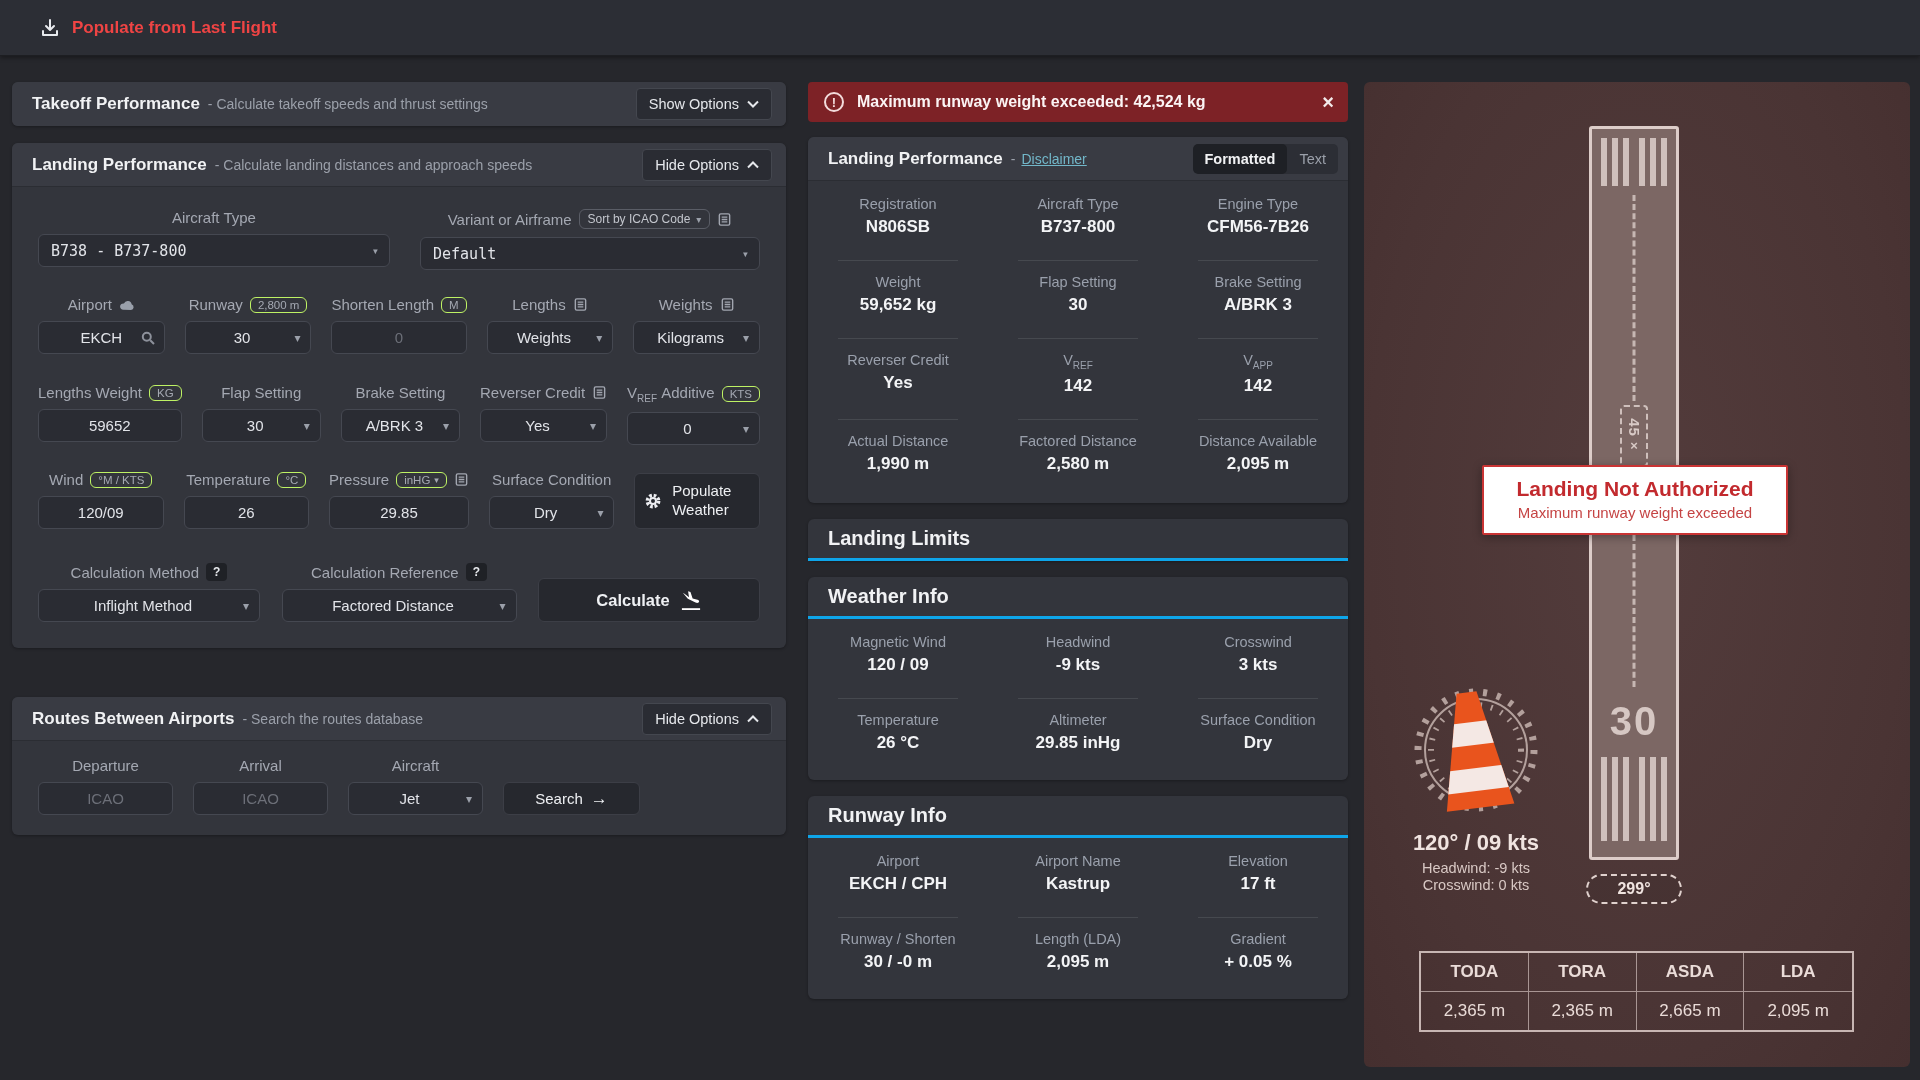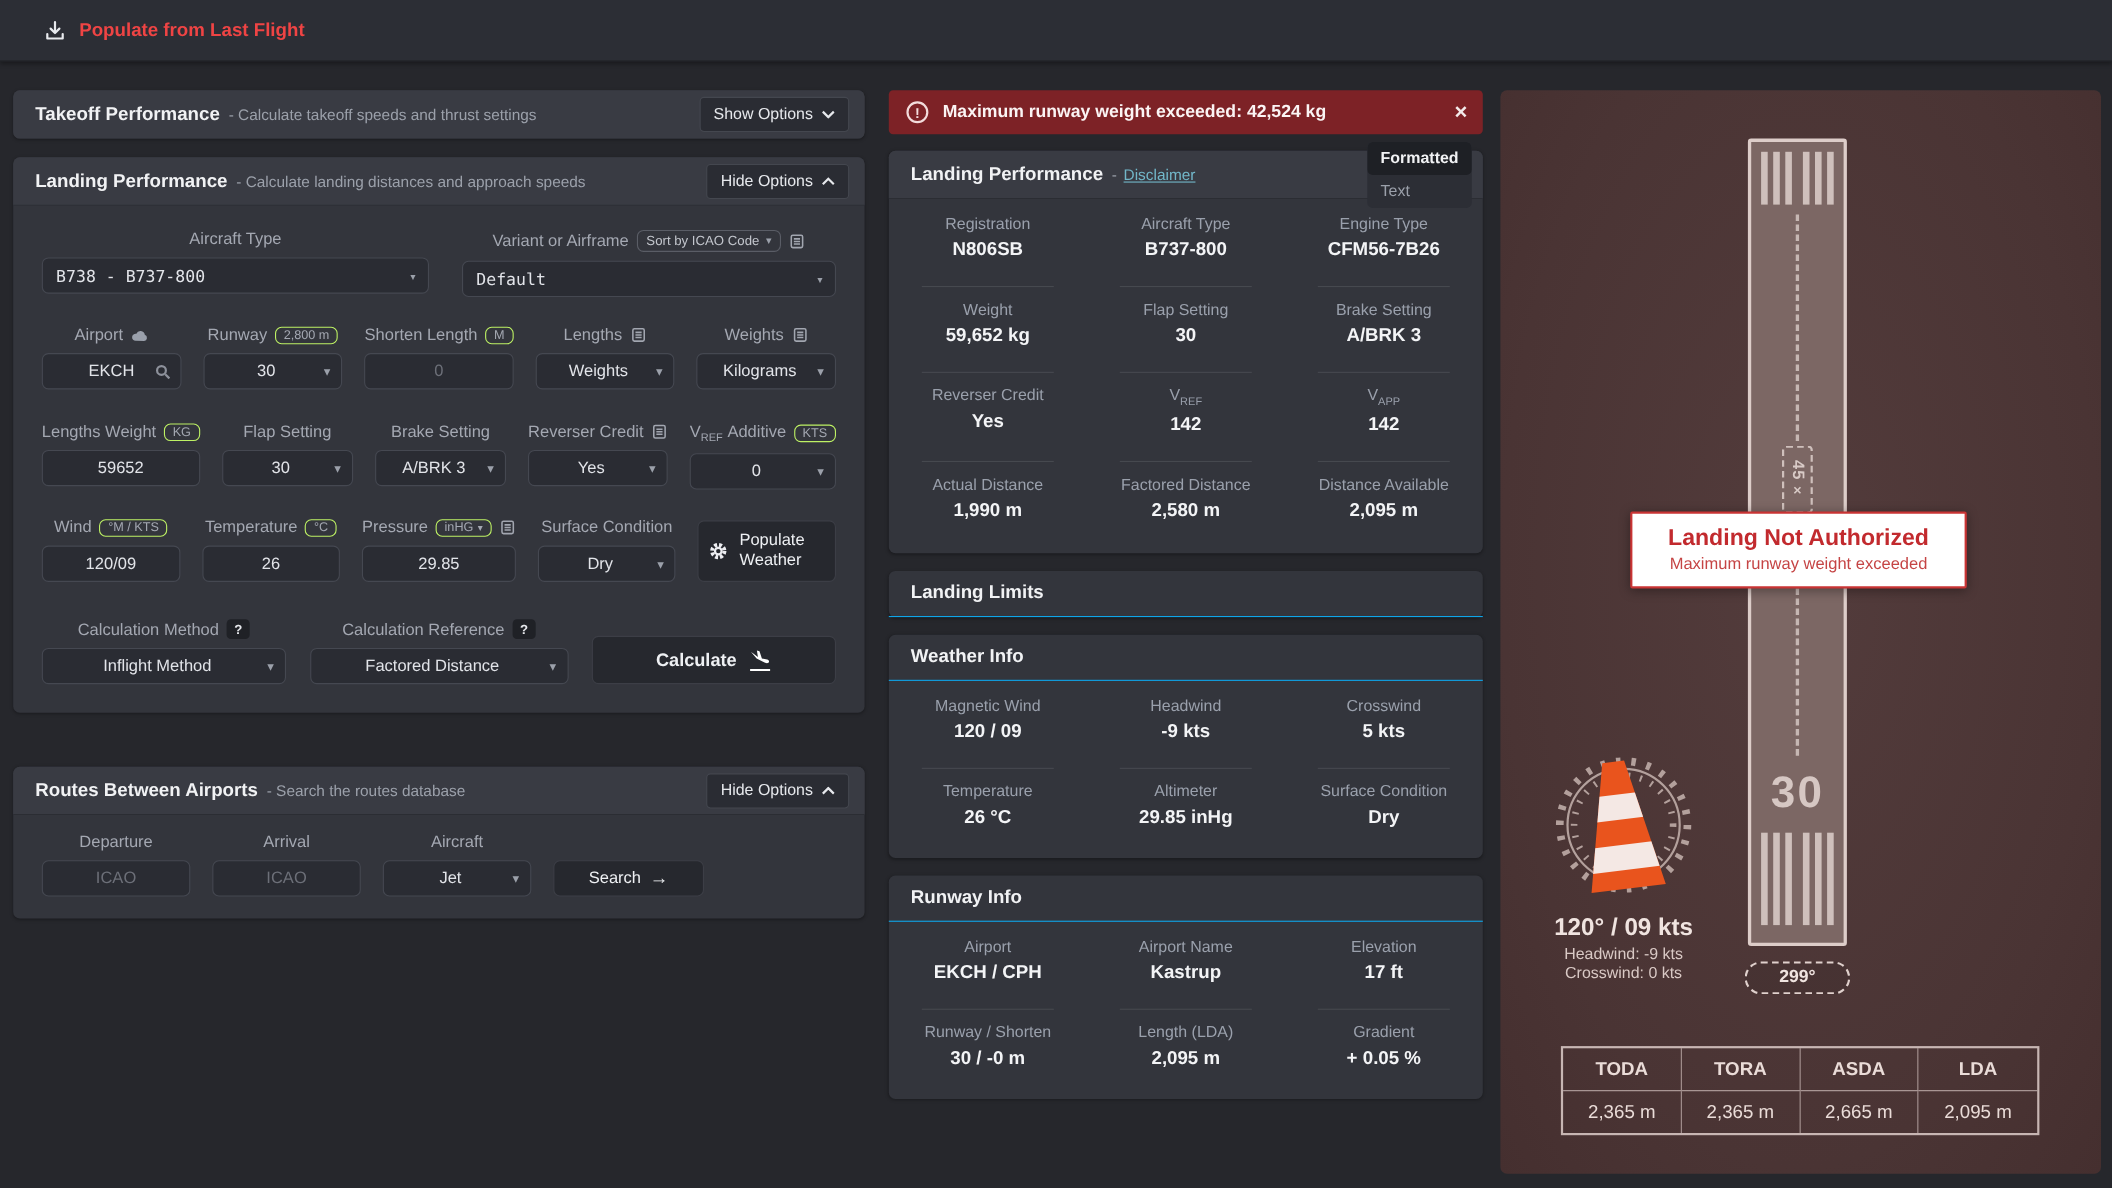--- a/index.html
+++ b/index.html
@@ -59,33 +59,33 @@
 
   
   .error-banner { height:40px; background:#7d2226; border-radius:4px; display:flex; align-items:center;
                   padding:0 14px 0 16px; margin-bottom:15px; }
   .erricon { width:20px; height:20px; border:2px solid #f3dcdc; border-radius:50%; display:flex;
              align-items:center; justify-content:center; font-size:13px; font-weight:bold; color:#f3dcdc; }
   .error-text { font-size:16px; font-weight:bold; color:#fbf4f4; margin-left:13px; }
   .close-x { margin-left:auto; font-size:20px; font-weight:bold; color:#f3eaea; cursor:pointer; line-height:1; }
 
   .link { color:#72b7c9; text-decoration:underline; cursor:pointer; }
-  .seg-wrap { display:flex; background:#2c2e35; border-radius:5px; overflow:hidden;flex-direction:column; }
+  .seg-wrap { display:flex; align-items:center; background:#2c2e35; border-radius:5px; overflow:hidden; }
   .seg { padding:7px 12px; font-size:14.5px; cursor:pointer; }
   .seg.active { background:#1e2025; color:#f1f2f4; font-weight:bold; border-radius:5px; }
   .seg.idle { color:#9ba0aa; }
 
   .info-grid { display:grid; grid-template-columns:repeat(3,1fr); }
   .info-cell { margin:0 30px; padding:13px 0 23px; text-align:center; }
   .info-cell.bordered { border-bottom:1px solid #46494f; }
   .ilabel { font-size:14.5px; color:#9aa0ac; margin-bottom:5px; white-space:nowrap; }
   .ivalue { font-size:17px; font-weight:bold; color:#f3f4f6; white-space:nowrap; }
   sub.vsub { font-size:10px; }
   .sect-header { height:42px; display:flex; align-items:center; padding:0 20px;
-                 border-bottom:1px solid #0ea5e9; font-size:17px; font-weight:bold; color:#f1f2f4; }
+                 border-bottom:3px solid #0ea5e9; font-size:20px; font-weight:bold; color:#f1f2f4; }
   .mb16 { margin-bottom:16px; }
 
   
   .viz { position:relative; width:546px; height:985px; border-radius:6px;
          background:radial-gradient(ellipse at 50% 45%, #533c3c 0%, #4a3434 70%, #452f2f 100%); }
   .runway { position:absolute; left:225px; top:44px; width:90px; height:734px;
             background:#7c6764; border:3px solid #ddcdc9; border-radius:3px; }
   .thr { position:absolute; left:9px; right:9px; display:flex; justify-content:space-between; }
   .thr-g { display:flex; gap:5px; }
   .stripe { width:6px; background:#cfc0bc; }
@@ -554,21 +554,21 @@
             <div class="info-cell bordered">
                 <div class="ilabel">Magnetic Wind</div>
                 <div class="ivalue">120 / 09</div>
               </div>
             <div class="info-cell bordered">
                 <div class="ilabel">Headwind</div>
                 <div class="ivalue">-9 kts</div>
               </div>
             <div class="info-cell bordered">
                 <div class="ilabel">Crosswind</div>
-                <div class="ivalue">5 kts</div>
+                <div class="ivalue">3 kts</div>
               </div>
           </div>
           <div class="info-grid">
             <div class="info-cell">
                 <div class="ilabel">Temperature</div>
                 <div class="ivalue">26 °C</div>
               </div>
             <div class="info-cell">
                 <div class="ilabel">Altimeter</div>
                 <div class="ivalue">29.85 inHg</div>

